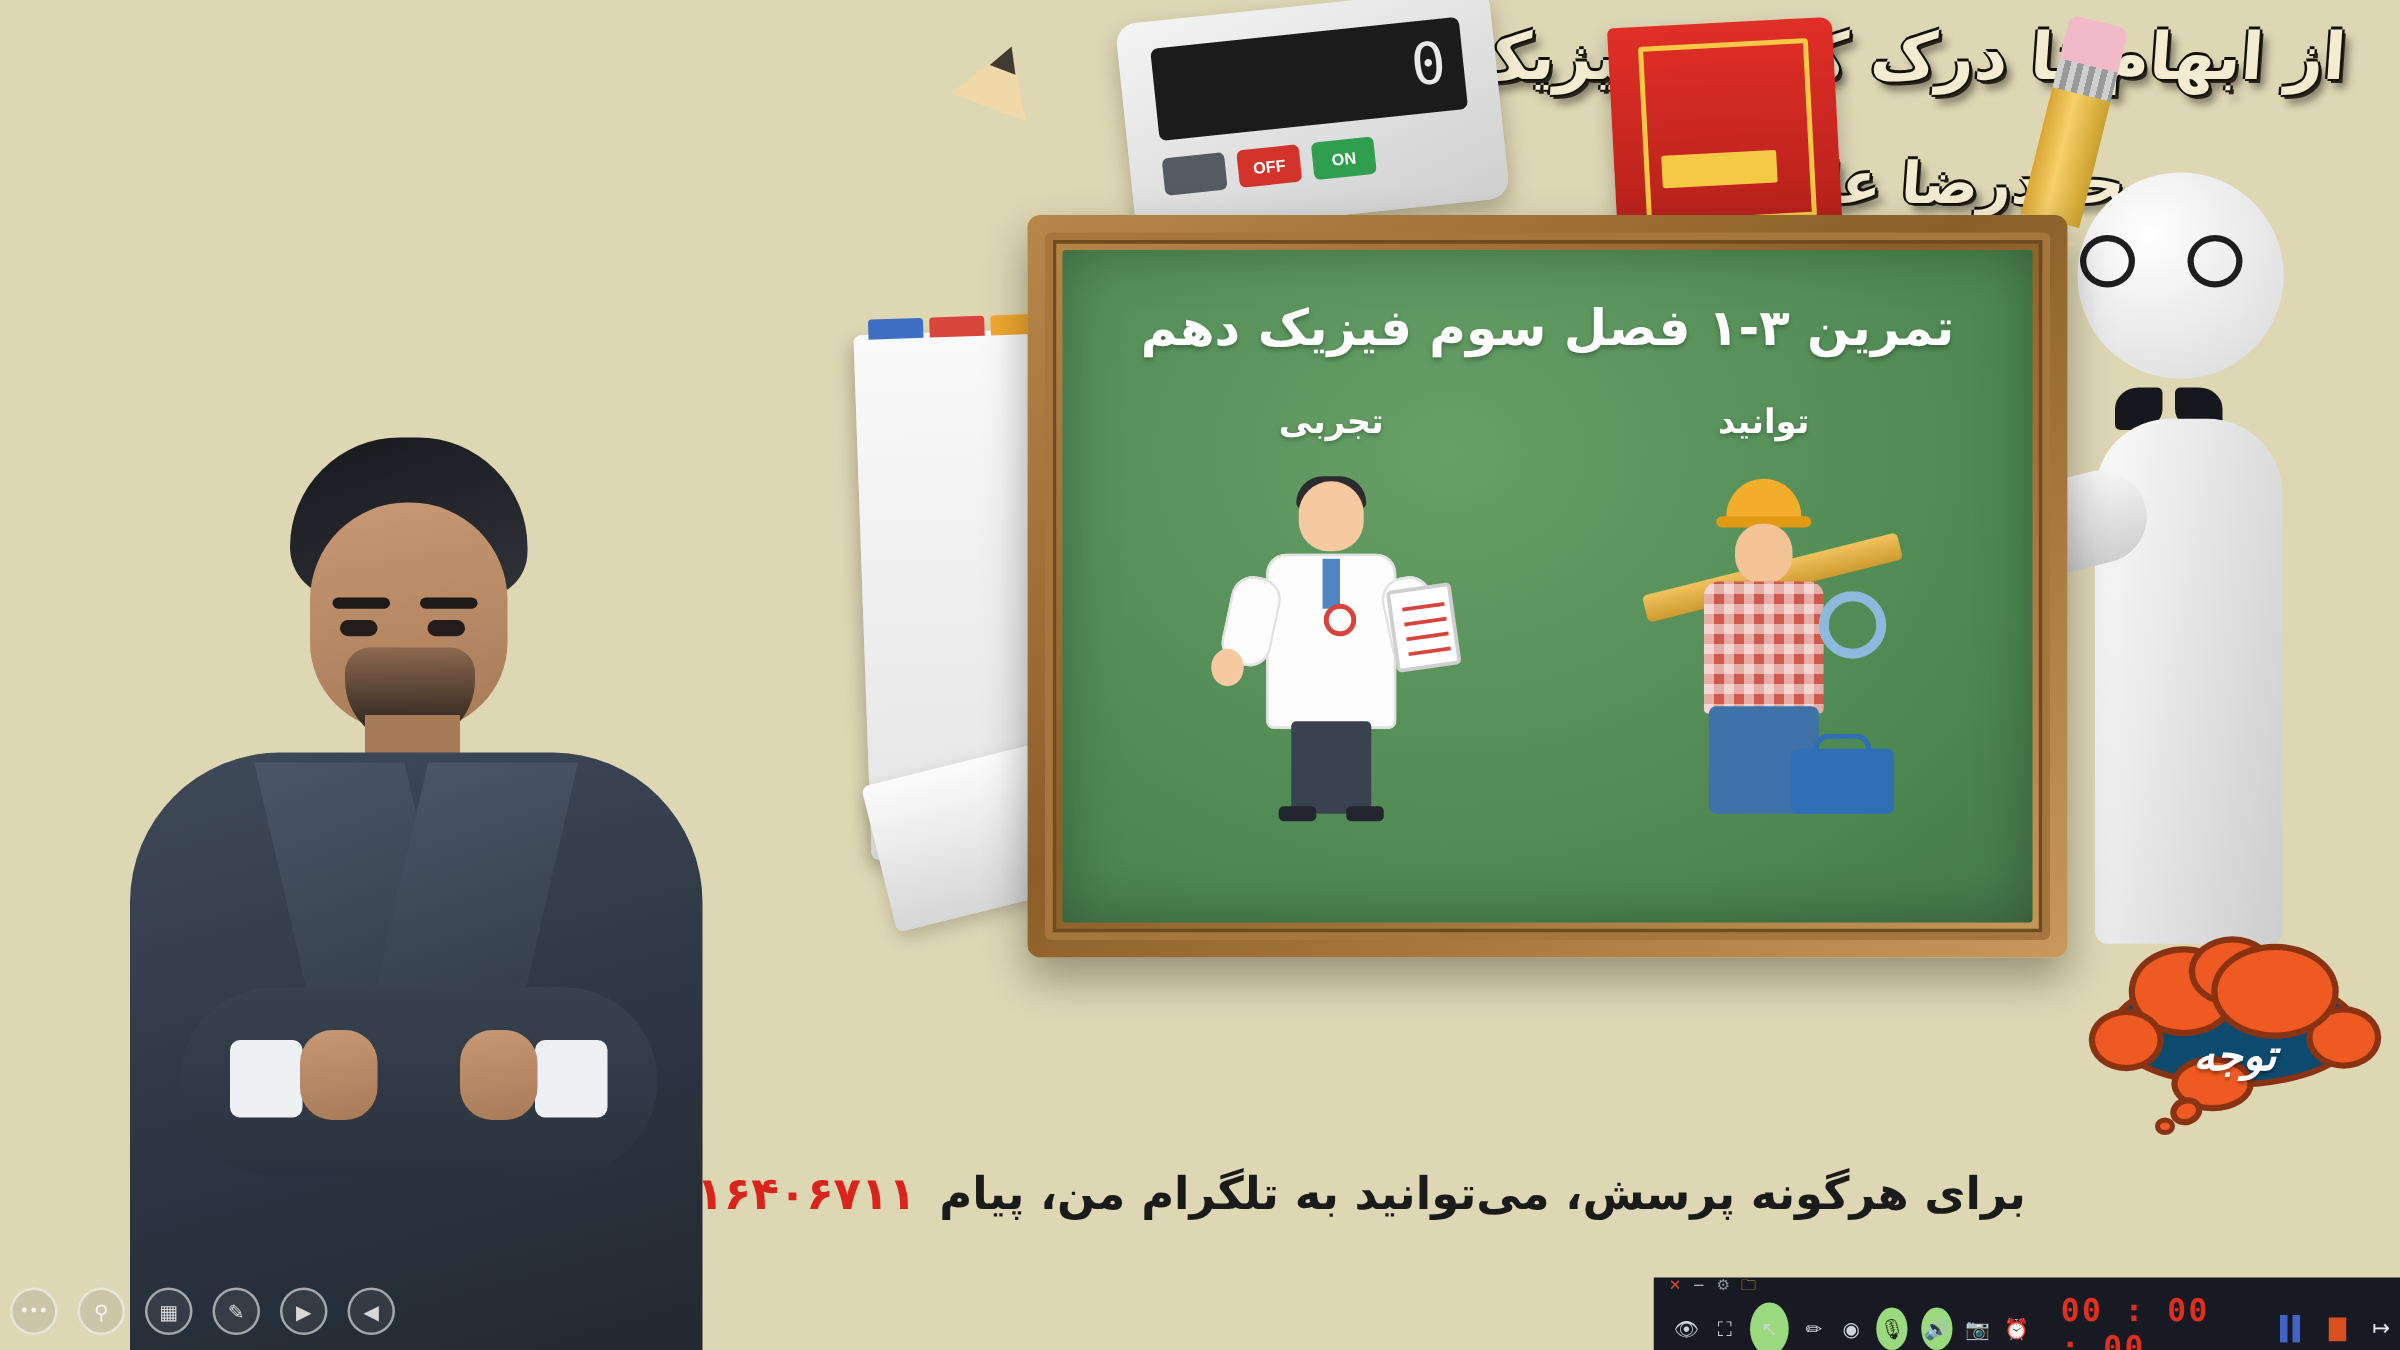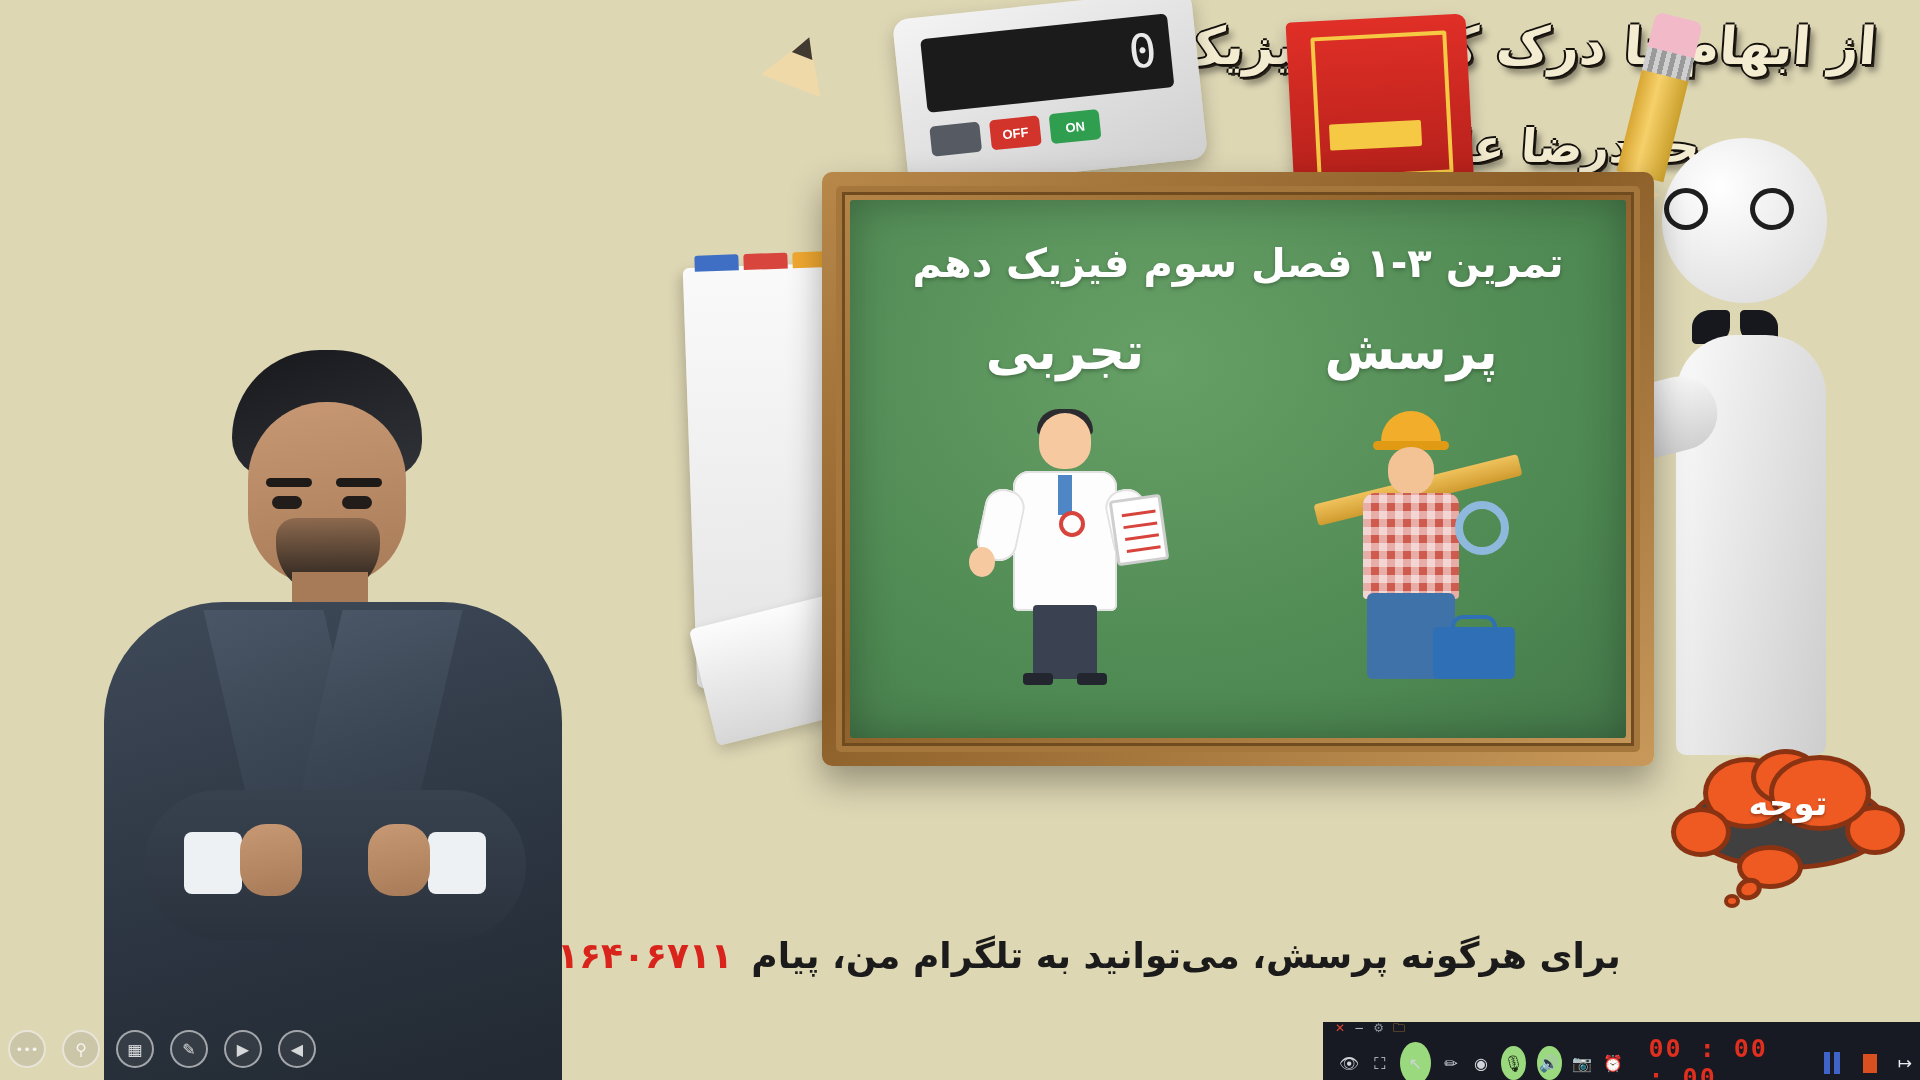--- a/index.html
+++ b/index.html
@@ -215,21 +215,21 @@
     margin-top:40px; font-size:40px; font-weight:700; color:#ffffff;
     letter-spacing:1px; white-space:nowrap;
     text-shadow:0 2px 4px rgba(0,0,0,.28);
   }
   .board-cols {
     margin-top:36px; display:flex; justify-content:space-around;
     padding:0 42px;
   }
   .board-col { width:300px; text-align:center; }
   .col-label {
-    font-size:51px; font-weight:700; color:#fff;
+    font-size:27px; font-weight:700; color:#fff;
     text-shadow:0 2px 4px rgba(0,0,0,.28);
   }
   .col-art { margin-top:24px; height:280px; position:relative; }
 
   
   .doc .head { position:absolute; left:50%; top:8px; margin-left:-26px;
       width:52px; height:56px; background:#f6c9a0; border-radius:26px 26px 24px 24px; }
   .doc .hair { position:absolute; left:50%; top:4px; margin-left:-28px;
       width:56px; height:26px; background:#2c2c30; border-radius:28px 28px 6px 6px; }
   .doc .coat { position:absolute; left:50%; top:66px; margin-left:-52px;
@@ -279,22 +279,22 @@
       width:54px; height:54px; border:8px solid #8fb9dc; border-radius:50%; }
   .eng .toolbox { position:absolute; left:50%; top:222px; margin-left:22px;
       width:82px; height:52px; background:#2f6fb5; border-radius:5px; }
   .eng .toolbox i { position:absolute; left:18px; top:-12px; width:46px; height:14px;
       border:4px solid #2f6fb5; border-bottom:none; border-radius:12px 12px 0 0; }
 
   
   .bubble-wrap { position:absolute; left:1668px; top:778px; width:220px; height:130px; }
   .bubble {
     position:relative; width:200px; height:92px;
-    background:#404040; border:5px solid #8a3313; border-radius:50%;
-    display:flex; align-items:flex-start; justify-content:center;
+    background:#0c4a6e; border:5px solid #8a3313; border-radius:50%;
+    display:flex; align-items:flex-end; justify-content:center;font-style:italic;
   }
   .bubble::before, .bubble::after {
     content:""; position:absolute; background:#ef5a23; border:5px solid #8a3313;
     border-radius:50%;
   }
   .bubble::before { width:78px; height:62px; left:10px; top:-26px; }
   .bubble::after  { width:92px; height:66px; right:12px; top:-28px; }
   .bubble .lobe {
     position:absolute; background:#ef5a23; border:5px solid #8a3313; border-radius:50%;
   }
@@ -512,21 +512,21 @@
 
   <div class="board">
     <div class="frame-in"></div>
     <div class="surface">
 
       <div class="board-heading">تمرین ۳-۱ فصل سوم  فیزیک دهم</div>
 
       <div class="board-cols">
 
         <div class="board-col">
-          <div class="col-label">پرسش</div>
+          <div class="col-label">توانید</div>
           <div class="col-art eng">
             <div class="plank"></div>
             <div class="helmet"></div>
             <div class="brim"></div>
             <div class="head"></div>
             <div class="shirt"></div>
             <div class="hose"></div>
             <div class="jeans"></div>
             <div class="toolbox">
                 <i></i>

